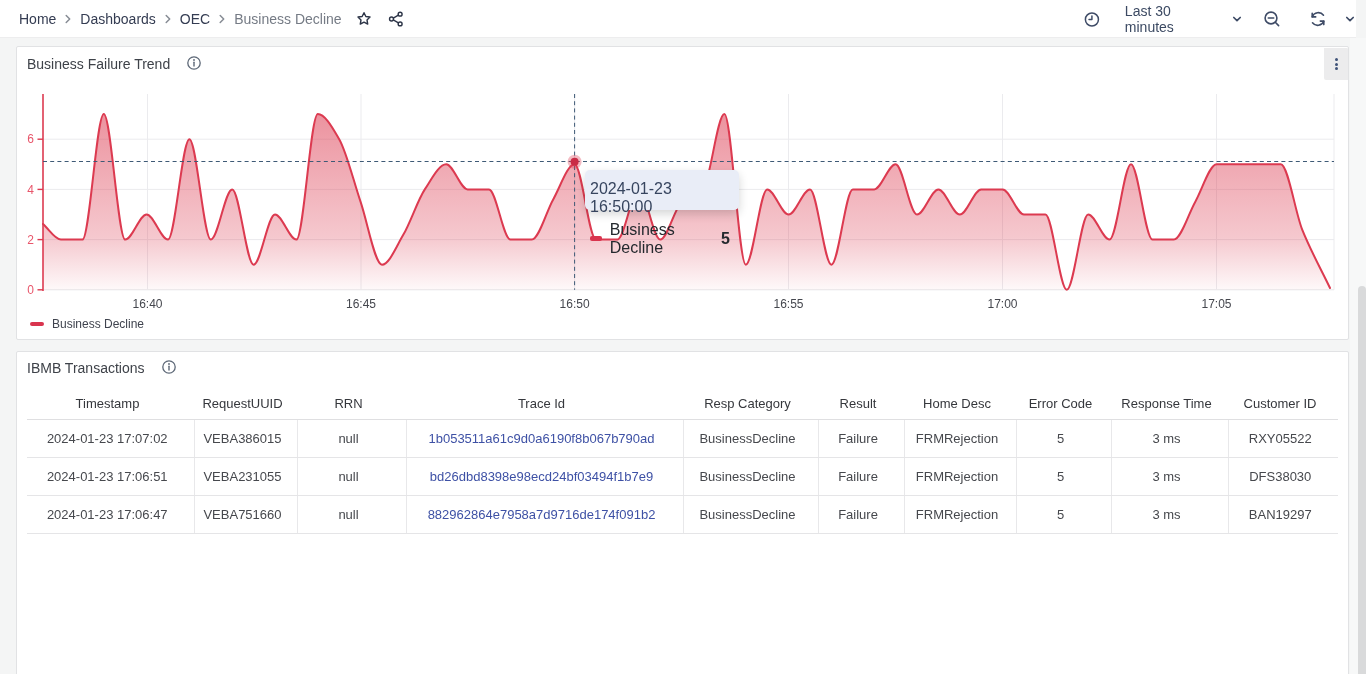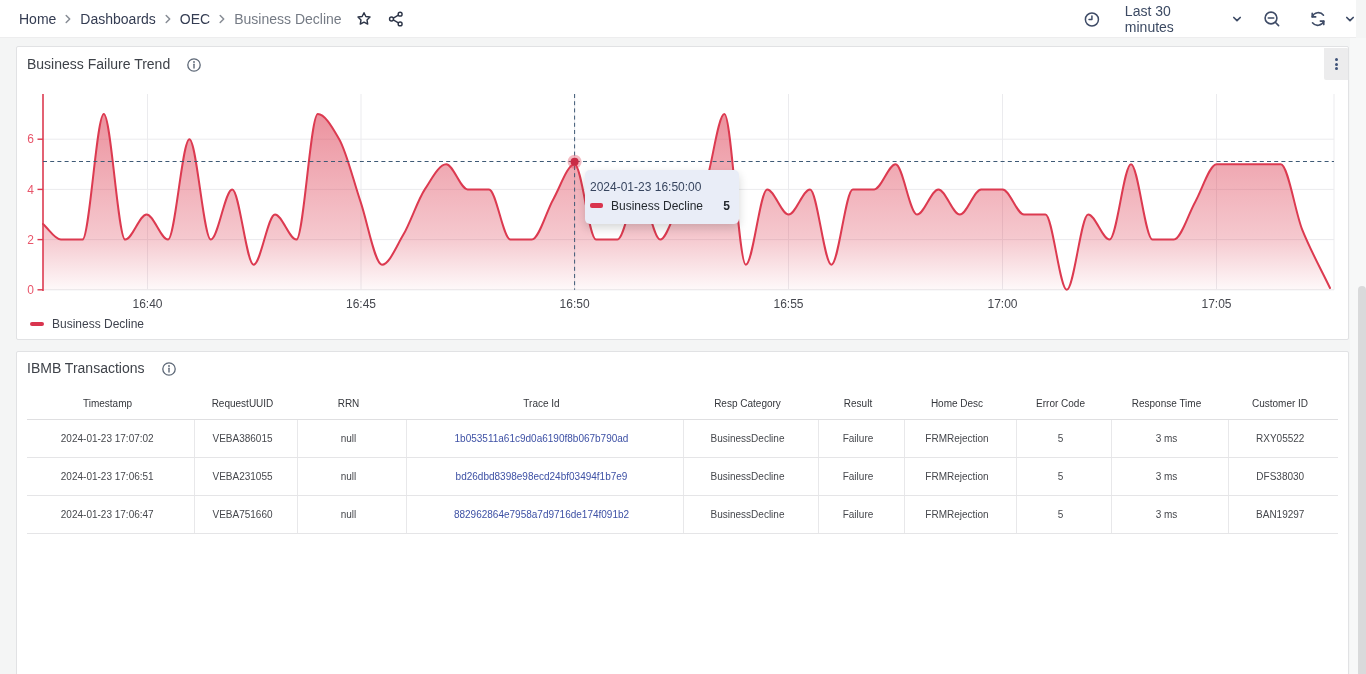--- a/index.html
+++ b/index.html
@@ -3,34 +3,34 @@
 *{margin:0;padding:0;box-sizing:border-box}
 html,body{width:1366px;height:674px;overflow:hidden;background:#f4f5f5;
  font-family:"Liberation Sans",sans-serif;-webkit-font-smoothing:antialiased}
 .topbar{position:absolute;left:0;top:0;width:1356px;height:38px;background:#fff;
  border-bottom:1px solid #ededee;display:flex;align-items:center}
 .crumbs{display:flex;align-items:center;margin-left:19px;font-size:14px;color:#343c52}
 .crumbs .cur{color:#757b85}
 .tb-ic{display:flex;align-items:center}
 .panel{position:absolute;background:#fff;border:1px solid #e1e2e4;border-radius:2px}
 .ptitle{position:absolute;left:10px;top:9px;font-size:14px;font-weight:500;color:#3e4249;
- display:flex;align-items:flex-end}
+ display:flex;align-items:flex-start}
 .ptitle svg{margin-left:17px}
 .kebab{position:absolute;right:0;top:1px;width:24px;height:32px;background:#ececed;
  border-radius:0 1px 0 2px;display:flex;flex-direction:column;align-items:center;justify-content:center}
 .kebab i{width:3px;height:3px;border-radius:50%;background:#3f5378;margin:0.9px 0}
 .legend{position:absolute;left:13px;top:269.5px;display:flex;align-items:center;font-size:12px;color:#3f434e}
 .lswatch{width:14px;height:4px;border-radius:2px;background:#d9344e;margin-right:8px}
-.tooltip{position:absolute;left:568px;top:123px;width:154px;height:54px;background:#e9edf7;
- border-radius:5px;box-shadow:0 4px 10px rgba(24,26,27,.18);padding:10px 9px 0 5px;font-size:12px}
+.tooltip{position:absolute;left:568px;top:123px;width:154px;height:40px;background:#e9edf7;
+ border-radius:5px;box-shadow:0 4px 10px rgba(24,26,27,.18);padding:10px 9px 0 5px;font-size:16px}
 .tt1{color:#37455f;margin-bottom:4.5px}
 .tt2{display:flex;align-items:center;color:#24292e}
 .ttsw{width:13px;height:4.5px;border-radius:2px;background:#d9344e;margin-right:8px}
 .ttv{margin-left:auto;font-weight:bold;color:#24292e}
-table{border-collapse:collapse;table-layout:fixed;font-size:10px}
+table{border-collapse:collapse;table-layout:fixed;font-size:13px}
 th{height:28px;font-weight:500;color:#35373c;text-align:center;vertical-align:middle;
  border-bottom:1px solid #dfdfe1;padding:0 6px 3px 0}
 td{height:38.1px;color:#46484d;text-align:center;vertical-align:middle;
  border-bottom:1px solid #e5e5e7;padding:0 6px 0 0;white-space:nowrap;overflow:hidden}
 td+td{border-left:1px solid #e8e8ea}
 td.lnk{color:#3e51a5}
 </style></head><body>
 <div class="topbar">
  <div class="crumbs">
   <span>Home</span>

